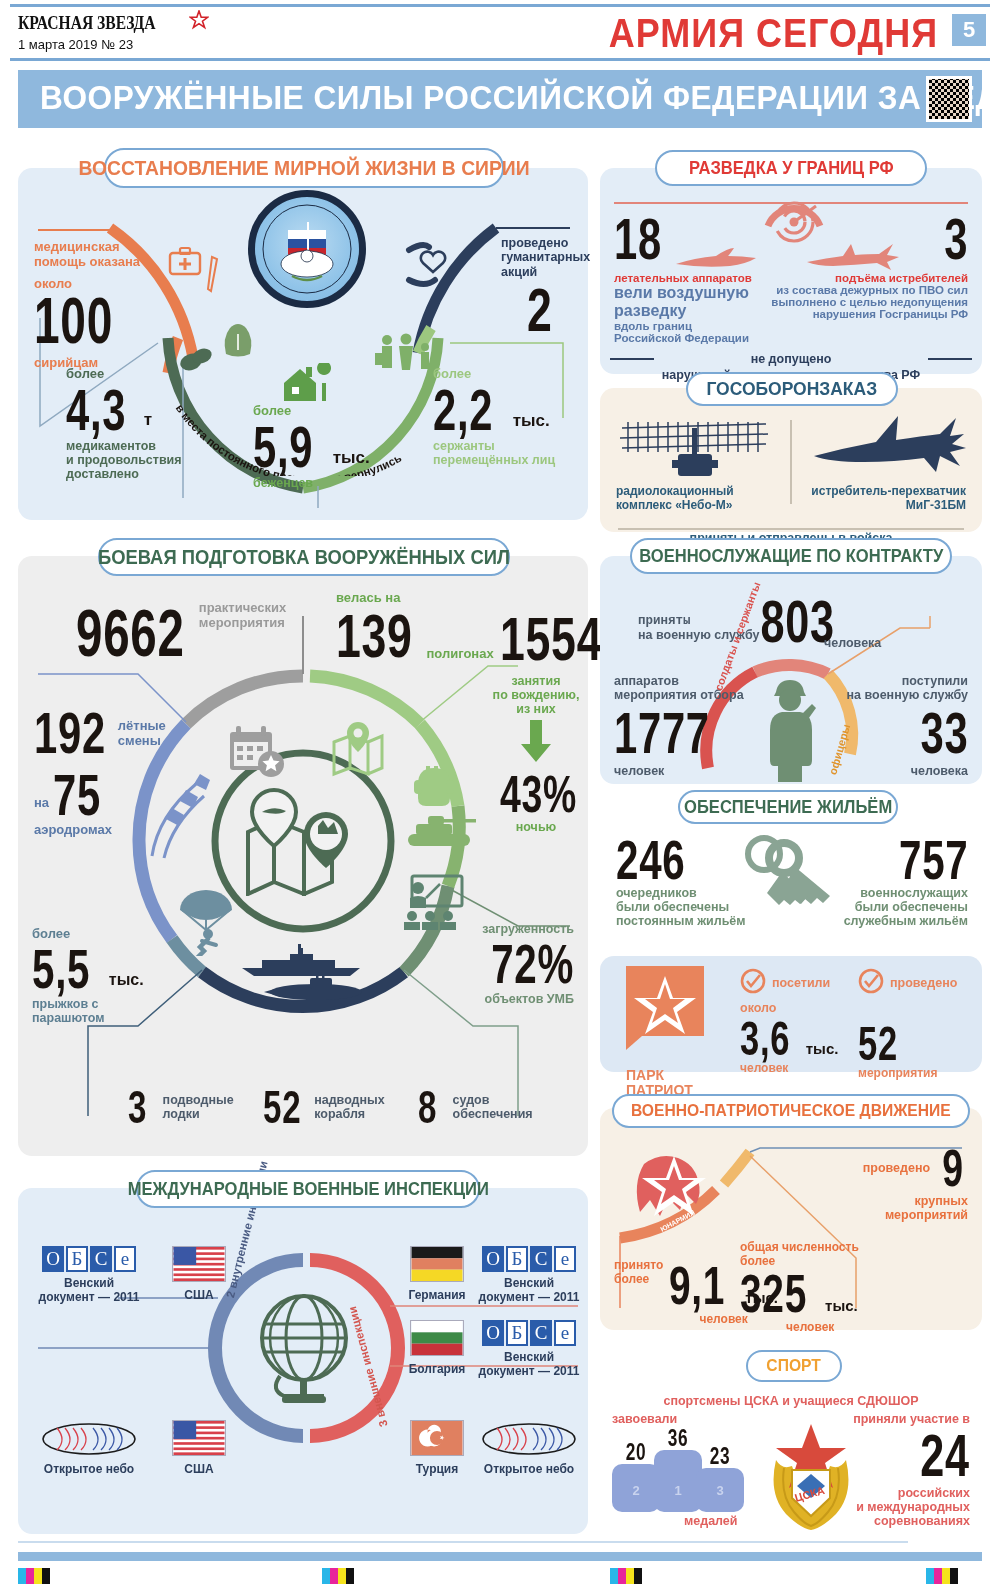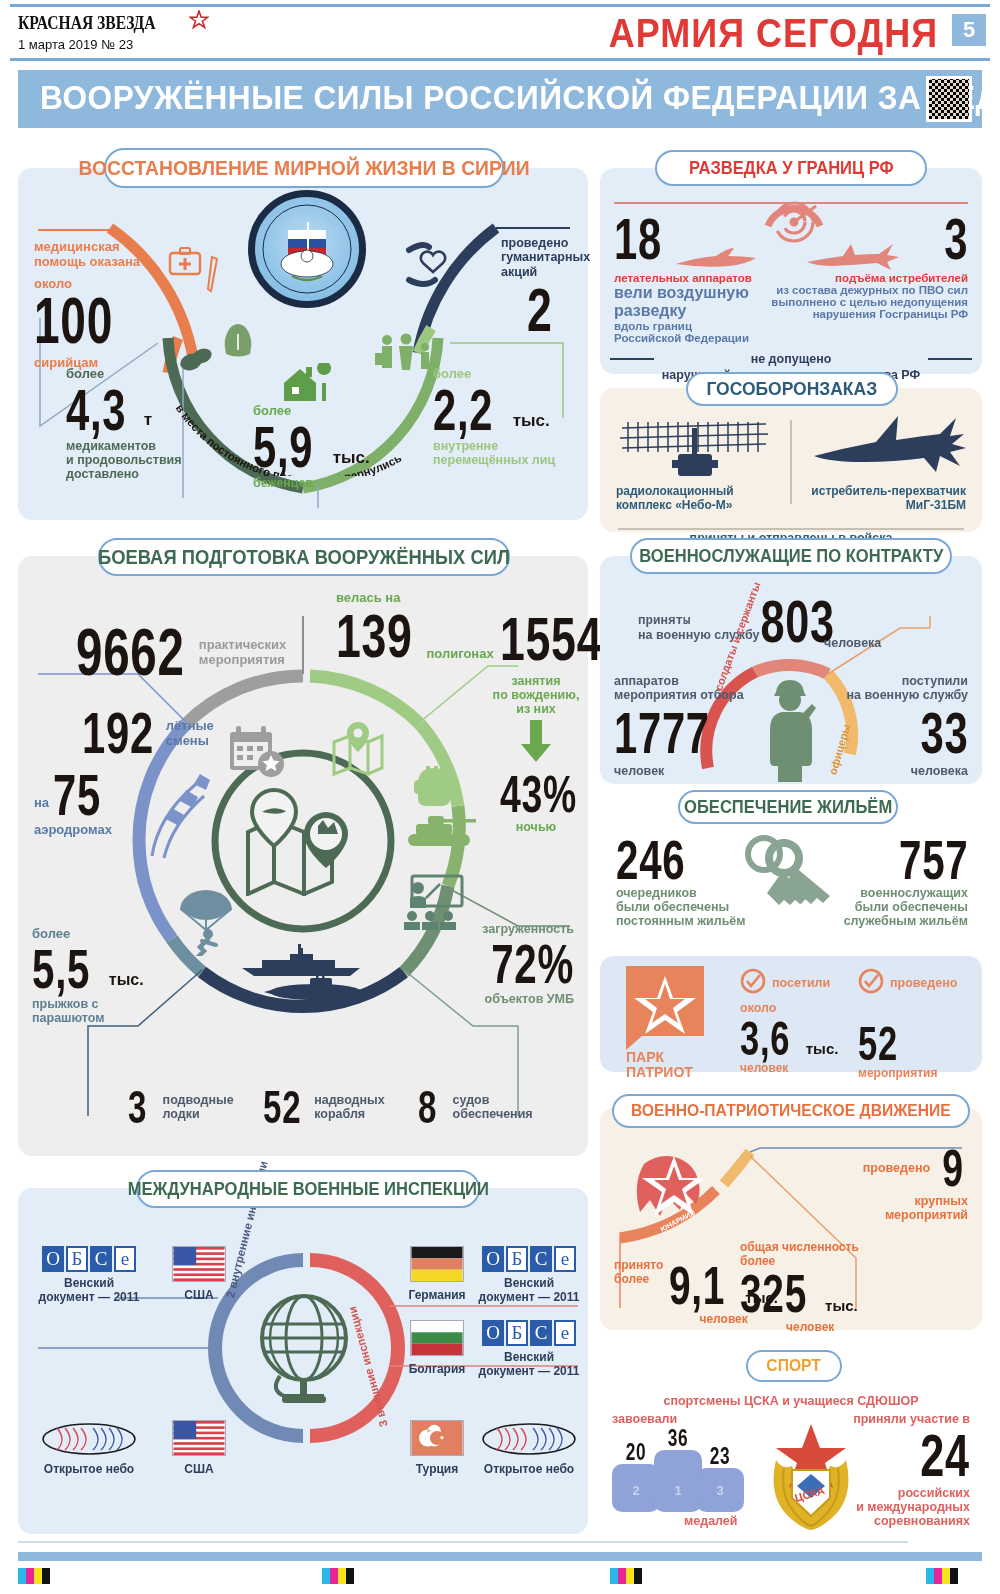--- a/index.html
+++ b/index.html
@@ -168,21 +168,21 @@
       </div>
       <div style="font-size:12.5px;color:#6aa84f;font-weight:bold;">беженцев</div>
     </div>
 
     <div style="position:absolute;left:415px;top:198px;">
       <div style="font-size:13px;color:#9cc77f;font-weight:bold;">более</div>
       <div style="display:flex;align-items:flex-end;">
         <div class="num numL" style="font-size:58px;">2,2</div>
         <div style="font-size:17px;font-weight:bold;color:#1b1410;margin-left:-4px;margin-bottom:8px;">тыс.</div>
       </div>
-      <div style="font-size:12.5px;color:#9cc77f;font-weight:bold;">внутренне</div>
+      <div style="font-size:12.5px;color:#9cc77f;font-weight:bold;">сержанты</div>
       <div style="font-size:12.5px;color:#9cc77f;font-weight:bold;">перемещённых лиц</div>
     </div>
 
     <svg width="400" height="90" style="position:absolute;left:140px;top:218px;">
       <defs>
           <path id="syriaArcPath" d="M10 10 A170 170 0 0 0 300 22"></path>
         </defs>
       <text font-size="11.5" font-weight="bold" fill="#1b1410"><textPath href="#syriaArcPath" startOffset="4%">в места постоянного проживания вернулись</textPath></text>
     </svg>
 
@@ -355,21 +355,21 @@
       <circle cx="285" cy="285" r="88" fill="none" stroke="#4d6b54" stroke-width="7"></circle>
 
       <path d="M285 118 L285 70 M285 70 L285 60" stroke="#8d8d8d" stroke-width="2" fill="none"></path>
       <path d="M168 166 L120 118 L20 118" stroke="#7b93c9" stroke-width="1.5" fill="none"></path>
       <path d="M184 414 L120 470 L70 470 L70 560" stroke="#3f5f7a" stroke-width="1.5" fill="none"></path>
       <path d="M402 166 L470 110 L500 110" stroke="#9fcb84" stroke-width="1.5" fill="none"></path>
       <path d="M430 332 L500 370 L552 370" stroke="#6f8f73" stroke-width="1.5" fill="none"></path>
       <path d="M386 414 L455 470 L500 470 L500 560" stroke="#7f9e8a" stroke-width="1.5" fill="none"></path>
     </svg>
 
-    <div style="position:absolute;left:58px;top:63px;display:flex;align-items:center;">
+    <div style="position:absolute;left:58px;top:44px;display:flex;align-items:flex-start;">
       <div class="num numL" style="font-size:66px;">9662</div>
       <div style="margin-left:-28px;">
         <div style="font-size:13px;color:#9a9a9a;font-weight:bold;">практических</div>
         <div style="font-size:13px;color:#9a9a9a;font-weight:bold;">мероприятия</div>
       </div>
     </div>
 
     <div style="position:absolute;left:318px;top:34px;">
       <div style="font-size:13px;color:#6aa84f;font-weight:bold;">велась на</div>
       <div style="display:flex;align-items:flex-end;">
@@ -386,21 +386,21 @@
       <div style="margin:4px auto 0;width:40px;">
         <svg width="40" height="42" viewBox="0 0 40 42">
             <path d="M14 0 h12 v24 h9 l-15 18 l-15 -18 h9 z" fill="#6aa84f"></path>
           </svg>
       </div>
       <div class="num" style="font-size:52px;margin-top:2px;">43%</div>
       <div style="font-size:12.5px;color:#6aa84f;font-weight:bold;">ночью</div>
     </div>
 
     <div style="position:absolute;left:16px;top:148px;">
-      <div style="display:flex;align-items:center;margin-left:48px;">
+      <div style="display:flex;align-items:center;">
         <div class="num numL" style="font-size:58px;">192</div>
         <div style="margin-left:-16px;">
           <div style="font-size:13px;color:#5a79a8;font-weight:bold;">лётные</div>
           <div style="font-size:13px;color:#5a79a8;font-weight:bold;">смены</div>
         </div>
       </div>
       <div style="display:flex;align-items:flex-end;margin-top:4px;">
         <div style="font-size:13px;color:#5a79a8;font-weight:bold;margin-bottom:14px;">на</div>
         <div class="num numL" style="font-size:58px;margin-left:4px;">75</div>
       </div>
@@ -634,21 +634,21 @@
 
   <div class="panel p-lblue" style="left:600px; top:956px; width:382px; height:116px;">
     <div style="position:absolute;left:26px;top:10px;width:78px;height:96px;">
       <div style="width:78px;height:70px;background:#e8845c;position:relative;">
         <div style="position:absolute;left:0;bottom:-14px;width:0;height:0;border-left:16px solid #e8845c;border-bottom:14px solid transparent;"></div>
         <svg width="78" height="70" viewBox="0 0 78 70" style="position:absolute;left:0;top:0;">
           <path d="M39 10 L47 32 L70 32 L51 46 L59 68 L39 54 L19 68 L27 46 L8 32 L31 32 Z" fill="#fff"></path>
           <path d="M39 18 L44 33 L59 33 L47 42 L52 57 L39 48 L26 57 L31 42 L19 33 L34 33 Z" fill="#e8845c"></path>
         </svg>
       </div>
-      <div style="margin-top:14px;font-size:14px;font-weight:bold;color:#e8845c;line-height:1.05;">
+      <div style="margin-top:32px;font-size:14px;font-weight:bold;color:#e8845c;line-height:1.05;">
         <div>ПАРК</div>
         <div>ПАТРИОТ</div>
       </div>
     </div>
 
     <div style="position:absolute;left:140px;top:12px;">
       <div style="display:flex;align-items:center;gap:6px;">
         <span>
           <svg width="26" height="26" viewBox="0 0 26 26">
               <circle cx="13" cy="13" r="11" fill="none" stroke="#e8845c" stroke-width="2.6"></circle>

